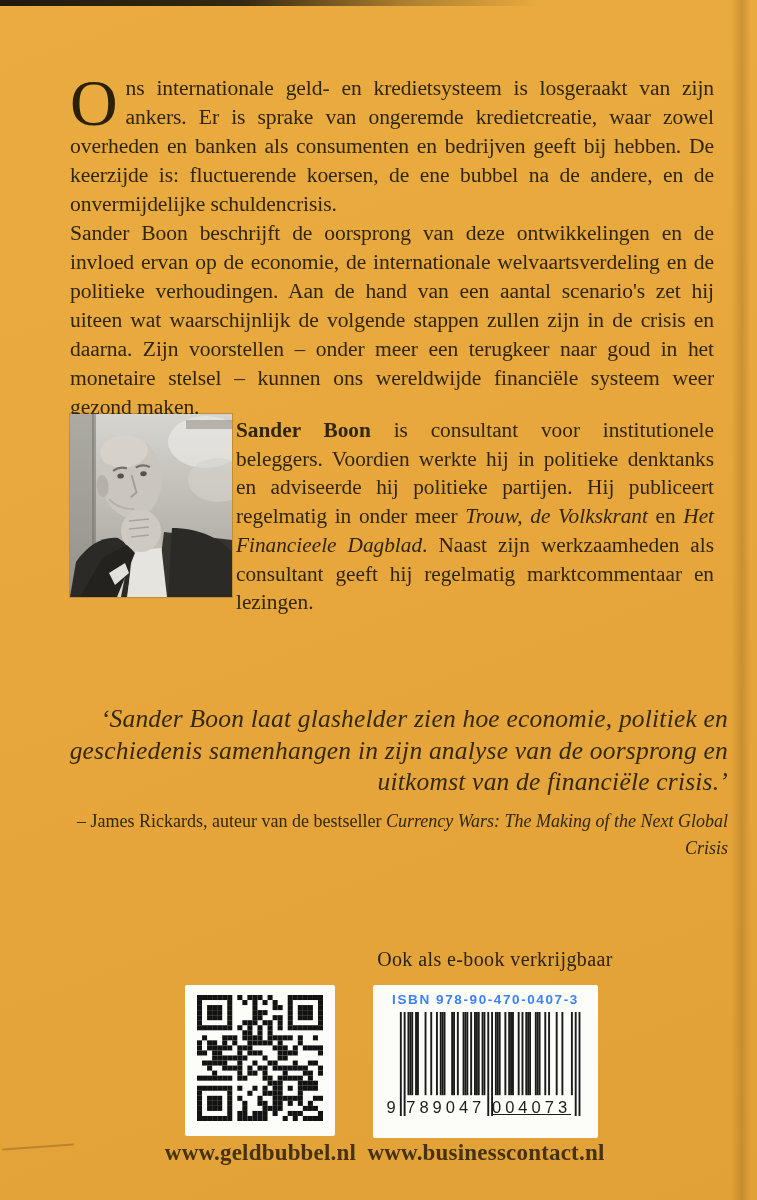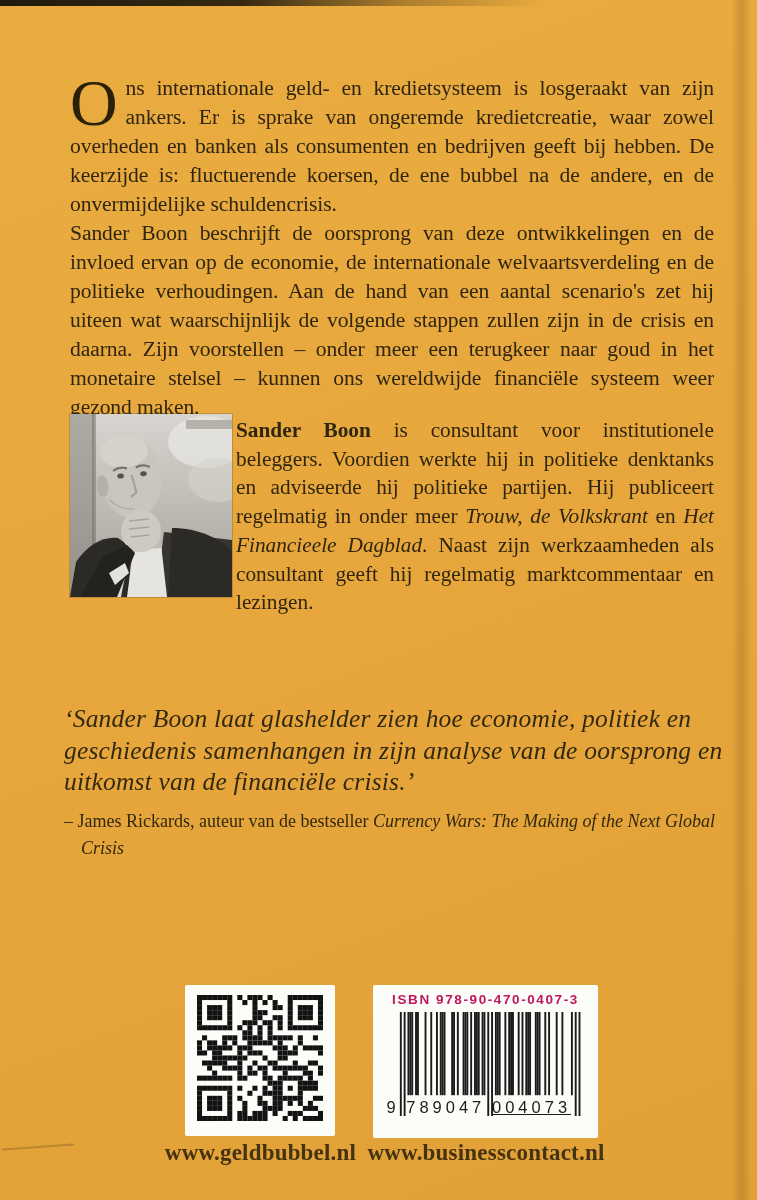--- a/index.html
+++ b/index.html
@@ -45,21 +45,21 @@
           box-shadow:0 0 0 1px rgba(80,60,20,.25); }
   .photo svg{ display:block; }
   .bio{
     flex:1; font-size:21.3px; line-height:28.7px; text-align:justify;
     color:#30260f; margin-top:2px;
   }
   .bio b{ font-weight:bold; }
   .bio i{ font-style:italic; }
 
   
-  .quote{ position:absolute; left:64px; top:703px; width:664px; color:#33290f; }
+  .quote{ position:absolute; left:64px; top:703px; width:664px; color:#33290f;text-align:right; }
   .quote-text{
     font-style:italic; font-size:25.5px; line-height:31.5px;
     letter-spacing:.2px;
   }
   .attribution{
     margin-top:10px; font-size:18px; line-height:27.5px;
     padding-left:17px; text-indent:-17px; color:#32280e;
   }
   .attribution i{ font-style:italic; }
 
@@ -72,21 +72,21 @@
     position:absolute; left:185px; top:985px; width:150px; height:151px;
     background:#fcfcf9; border-radius:2px;
   }
   .qr-panel svg{ display:block; width:126px; height:126px; margin:10px auto 0; }
   .isbn-panel{
     position:absolute; left:373px; top:985px; width:225px; height:153px;
     background:#fcfcf9; border-radius:2px; padding-top:7px;
   }
   .isbn-label{
     text-align:center; font-family:"Liberation Sans","DejaVu Sans",sans-serif;
-    font-size:13.5px; letter-spacing:1.6px; color:#be185d; font-weight:bold;
+    font-size:13.5px; letter-spacing:1.6px; color:#3b82f6; font-weight:bold;
   }
   .barcode-wrap{ position:relative; width:198px; margin:5px auto 0; }
   .barcode-wrap svg{ display:block; width:198px; height:104px; }
   .barcode-digits{
     position:absolute; left:0; bottom:-1px; width:100%;
     display:flex; align-items:flex-end;
     font-family:"Liberation Sans","DejaVu Sans",sans-serif;
     font-size:16.5px; color:#1c1c1c;
   }
   .barcode-digits span:nth-child(1){ width:13px; }
@@ -154,20 +154,21 @@
       </svg>
     </div>
     <p class="bio"><b>Sander Boon</b><span> is consultant voor institutionele beleggers. Voordien werkte hij in politieke denktanks en adviseerde hij politieke partijen. Hij publiceert regelmatig in onder meer </span><i>Trouw, de Volkskrant</i><span> en </span><i>Het Financieele Dagblad</i><span>. Naast zijn werkzaamheden als consultant geeft hij regelmatig marktcommentaar en lezingen.</span></p>
   </section>
 
   <section class="quote">
     <p class="quote-text">‘Sander Boon laat glashelder zien hoe economie, politiek en geschiedenis samenhangen in zijn analyse van de oorsprong en uitkomst van de financiële crisis.’</p>
     <p class="attribution"><span>– James Rickards, auteur van de bestseller </span><i>Currency Wars: The Making of the Next Global Crisis</i></p>
   </section>
 
+  <div class="ebook">Ook als e-book verkrijgbaar</div>
 
   <div class="qr-panel">
     <svg id="qr-svg" aria-hidden="true" viewBox="0 0 125 125">
         <g fill="#121212">
           <rect x="0" y="0" width="5" height="5"></rect>
           <rect x="5" y="0" width="5" height="5"></rect>
           <rect x="10" y="0" width="5" height="5"></rect>
           <rect x="15" y="0" width="5" height="5"></rect>
           <rect x="20" y="0" width="5" height="5"></rect>
           <rect x="25" y="0" width="5" height="5"></rect>

